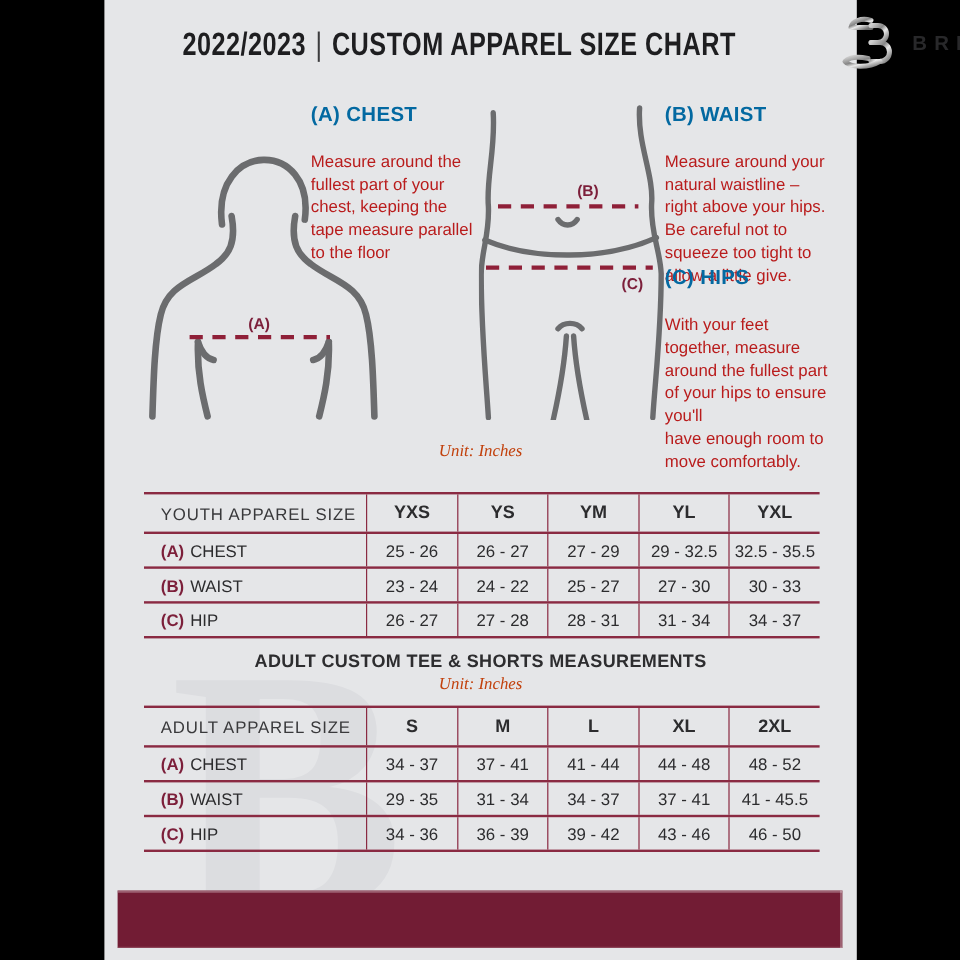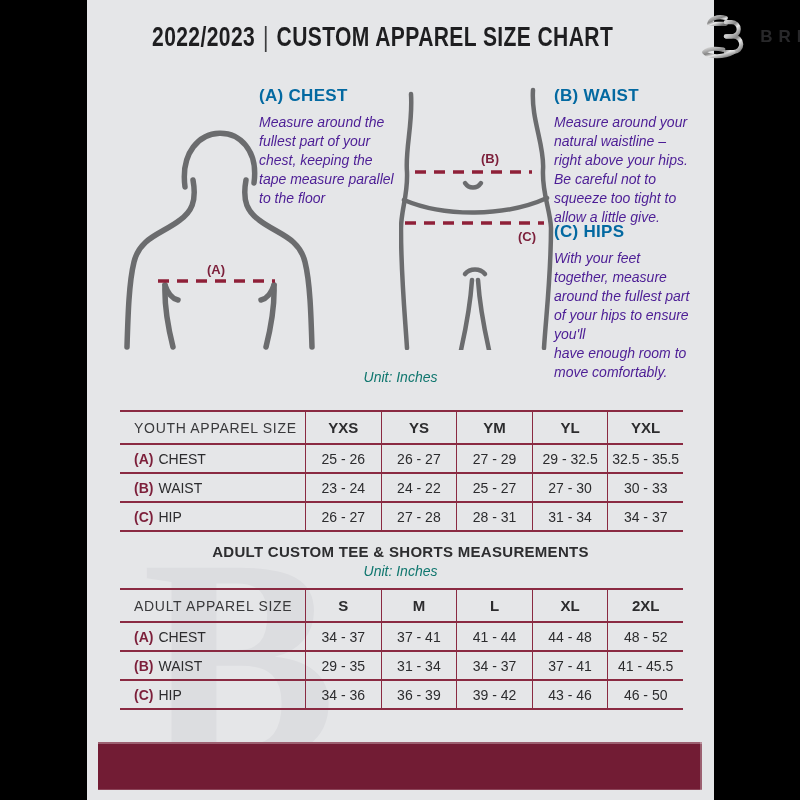--- a/index.html
+++ b/index.html
@@ -21,27 +21,27 @@
   .brand{display:flex;align-items:center;gap:10px;}
   .brand-name{font-size:17px;font-weight:bold;letter-spacing:6px;color:#28282a;white-space:nowrap;}
 
   
   .fig{position:absolute;}
   .fig svg{display:block;}
 
   
   .instr{position:absolute;width:185px;}
   .instr-head{font-weight:bold;font-size:17px;color:#0369a1;letter-spacing:.3px;}
-  .instr-text{margin-top:7px;font-style:italic;font-size:14px;line-height:19px;
-              color:#4c1d95;white-space:pre-line;}
+  .instr-text{margin-top:19px;font-size:14px;line-height:19px;
+              color:#b91c1c;white-space:pre-line;}
 
   
   .sec{position:absolute;left:0;width:100%;text-align:center;color:#2d2d2f;}
   .sec-title{font-weight:bold;font-size:15px;letter-spacing:.3px;}
-  .sec-unit{font-style:italic;font-size:14px;margin-top:3px;color:#0f766e;}
+  .sec-unit{font-style:italic;font-size:14px;margin-top:3px;color:#c2410c;font-family:Liberation Serif, serif;}
 
   
   .size-table{position:absolute;left:33px;width:563px;border-bottom:2px solid #8a2a42;}
   .trow{display:grid;grid-template-columns:185px repeat(5,1fr);border-top:2px solid #8a2a42;}
   .trow.hdr{height:33px;}
   .trow.data{height:29px;}
   .tcell{display:flex;align-items:center;justify-content:center;font-size:14px;color:#2c2c2e;}
   .tcell:not(:first-child){border-left:1.6px solid #8a2a42;}
   .tcell.lbl{justify-content:flex-start;padding-left:14px;}
   .trow.hdr .tcell{font-weight:bold;font-size:15px;}

